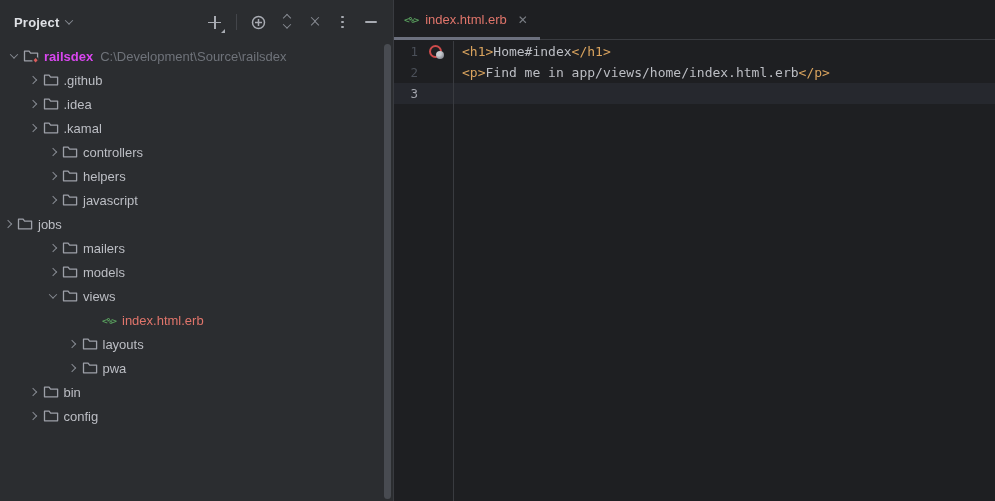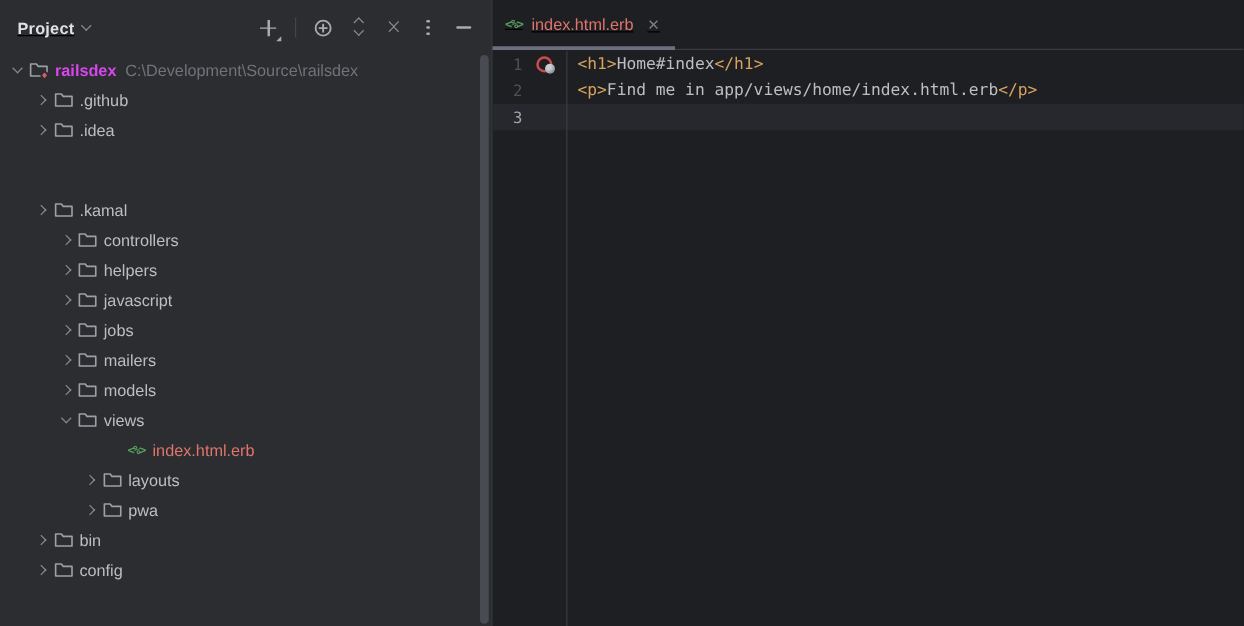--- a/index.html
+++ b/index.html
@@ -1,18 +1,18 @@
 <!DOCTYPE html>
 <html><head>
 <meta charset="utf-8">
 <style>
   * { margin:0; padding:0; box-sizing:border-box; }
   html,body { width:995px; height:501px; overflow:hidden; }
   body { font-family:"Liberation Sans", sans-serif; background:#1E1F22; }
-  .app { position:relative; width:995px; height:501px; display:flex;text-decoration:underline; }
+  .app { position:relative; width:995px; height:501px; display:flex; }
 
   
   .panel { position:relative; width:393px; height:501px; background:#2B2D30; flex:0 0 auto; }
   .panel-toolbar { height:44px; display:flex; align-items:center; justify-content:space-between; padding:0 14px 0 14px; }
   .panel-title-group { display:flex; align-items:center; gap:7px; cursor:pointer; }
   .panel-title { color:#DFE1E5; font-size:13px; font-weight:600; letter-spacing:.2px; }
   .chev { display:inline-block; width:6px; height:6px; border-right:1.5px solid #9DA0A8; border-bottom:1.5px solid #9DA0A8; }
   .chev.down  { transform:rotate(45deg) translate(-1px,-1px); }
   .chev.right { transform:rotate(-45deg); }
   .chev.up    { transform:rotate(-135deg); }
@@ -146,21 +146,21 @@
           <span class="chev-slot">
             <span class="chev right dim"></span>
           </span>
           <span class="icon-slot">
             <svg width="16" height="16" viewBox="0 0 16 16">
               <path d="M1.5 3.2 h4.6 l1.5 1.9 h7 v7.7 h-13.1 z" fill="none" stroke="#9DA0A8" stroke-width="1.3" stroke-linejoin="round"></path>
             </svg>
           </span>
           <span class="tree-label">.idea</span>
         </div>
-        <div class="tree-row" style="padding-left: 25.5px; margin-top: 40px;">
+        <div class="tree-row" style="padding-left: 25.5px;">
           <span class="chev-slot">
             <span class="chev right dim"></span>
           </span>
           <span class="icon-slot">
             <svg width="16" height="16" viewBox="0 0 16 16">
               <path d="M1.5 3.2 h4.6 l1.5 1.9 h7 v7.7 h-13.1 z" fill="none" stroke="#9DA0A8" stroke-width="1.3" stroke-linejoin="round"></path>
             </svg>
           </span>
           <span class="tree-label">.kamal</span>
         </div>
@@ -190,21 +190,21 @@
           <span class="chev-slot">
             <span class="chev right dim"></span>
           </span>
           <span class="icon-slot">
             <svg width="16" height="16" viewBox="0 0 16 16">
               <path d="M1.5 3.2 h4.6 l1.5 1.9 h7 v7.7 h-13.1 z" fill="none" stroke="#9DA0A8" stroke-width="1.3" stroke-linejoin="round"></path>
             </svg>
           </span>
           <span class="tree-label">javascript</span>
         </div>
-        <div class="tree-row" style="padding-left: 45px;">
+        <div class="tree-row" style="">
           <span class="chev-slot">
             <span class="chev right dim"></span>
           </span>
           <span class="icon-slot">
             <svg width="16" height="16" viewBox="0 0 16 16">
               <path d="M1.5 3.2 h4.6 l1.5 1.9 h7 v7.7 h-13.1 z" fill="none" stroke="#9DA0A8" stroke-width="1.3" stroke-linejoin="round"></path>
             </svg>
           </span>
           <span class="tree-label">jobs</span>
         </div>

